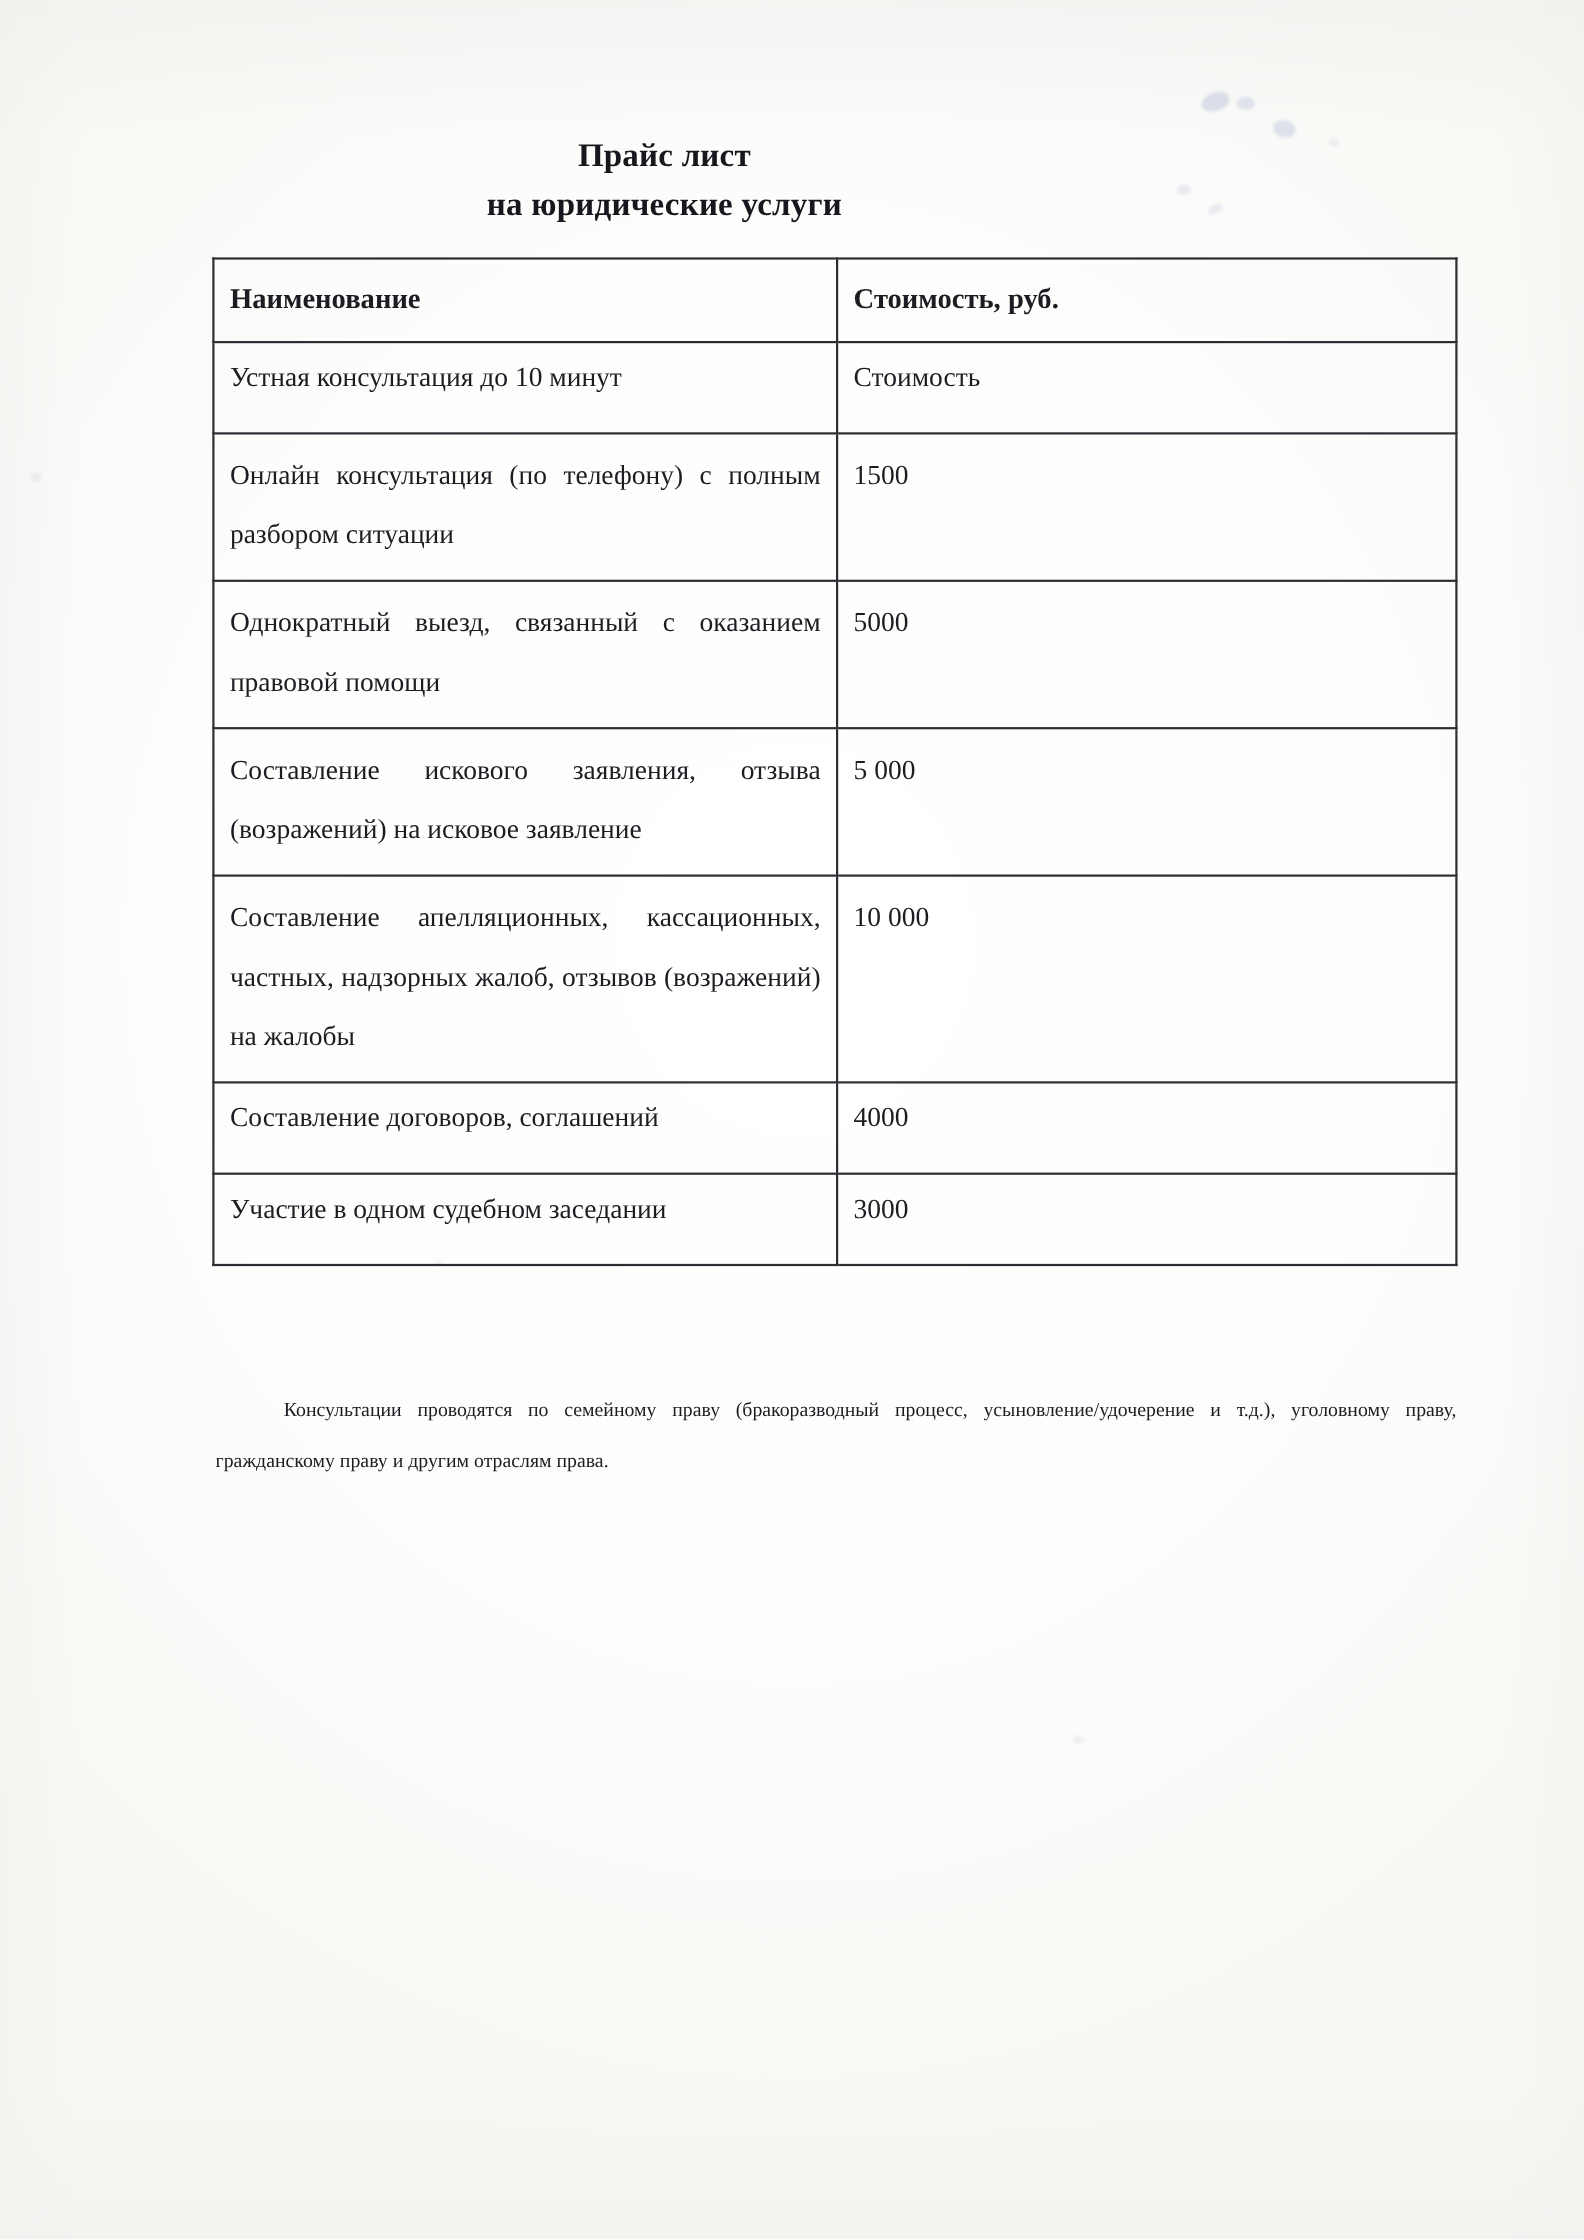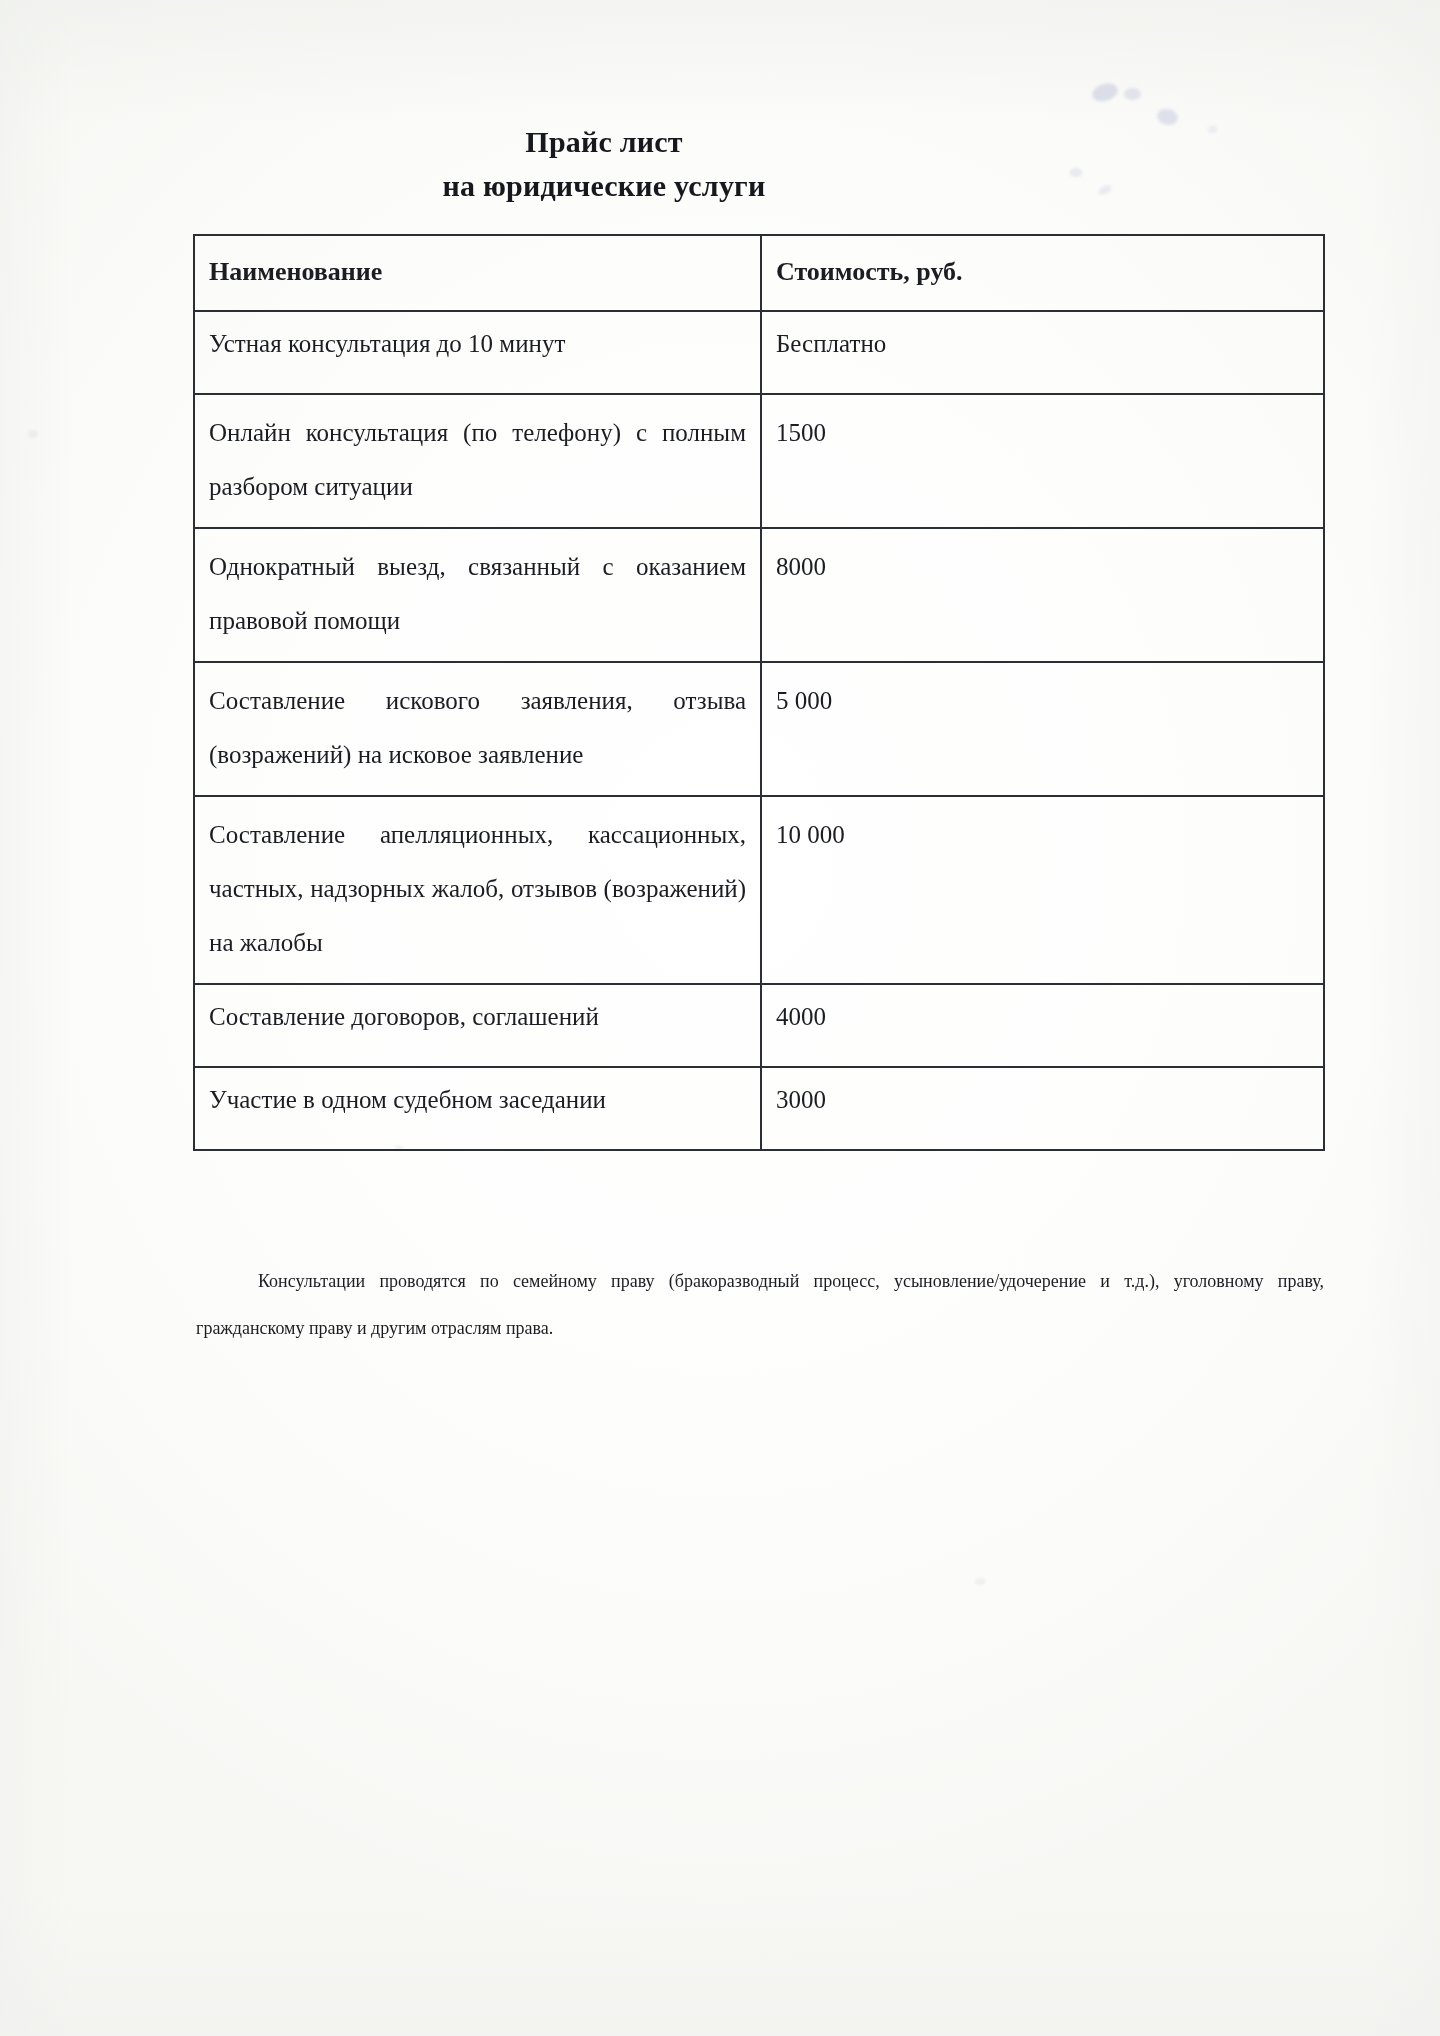--- a/index.html
+++ b/index.html
@@ -167,29 +167,29 @@
       </colgroup>
       <thead>
         <tr>
           <th>Наименование</th>
           <th>Стоимость, руб.</th>
         </tr>
       </thead>
       <tbody>
         <tr class="compact">
           <td class="name-cell">Устная консультация до 10 минут</td>
-          <td class="price-cell">Бесплатно</td>
+          <td class="price-cell">Стоимость</td>
         </tr>
         <tr>
           <td class="name-cell">Онлайн консультация (по телефону) с полным разбором ситуации</td>
           <td class="price-cell">1500</td>
         </tr>
         <tr>
           <td class="name-cell">Однократный выезд, связанный с оказанием правовой помощи</td>
-          <td class="price-cell">8000</td>
+          <td class="price-cell">5000</td>
         </tr>
         <tr>
           <td class="name-cell">Составление искового заявления, отзыва (возражений) на исковое заявление</td>
           <td class="price-cell">5 000</td>
         </tr>
         <tr>
           <td class="name-cell">Составление апелляционных, кассационных, частных, надзорных жалоб, отзывов (возражений) на жалобы</td>
           <td class="price-cell">10 000</td>
         </tr>
         <tr class="compact">

